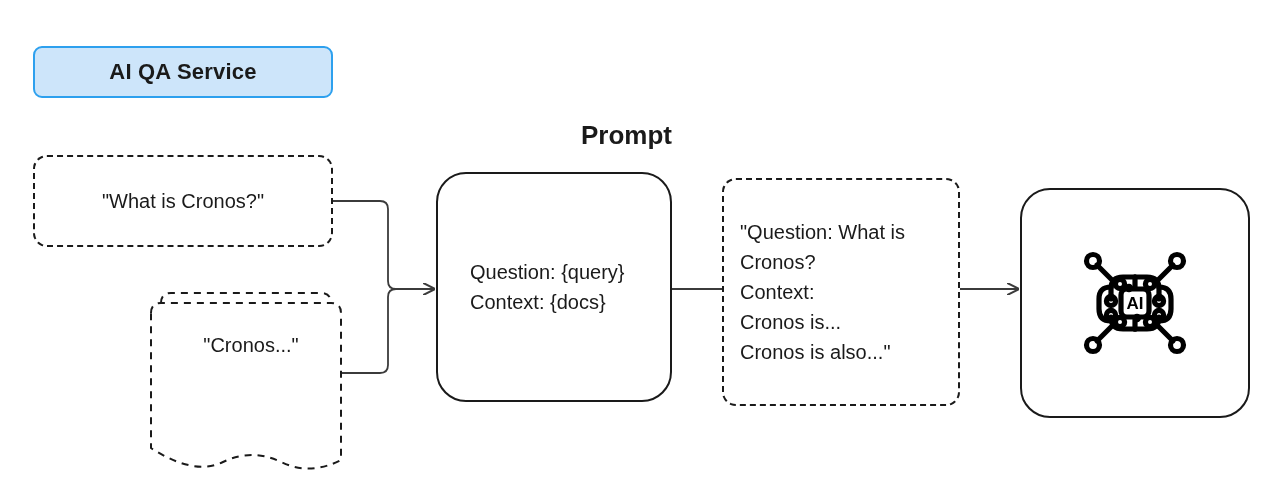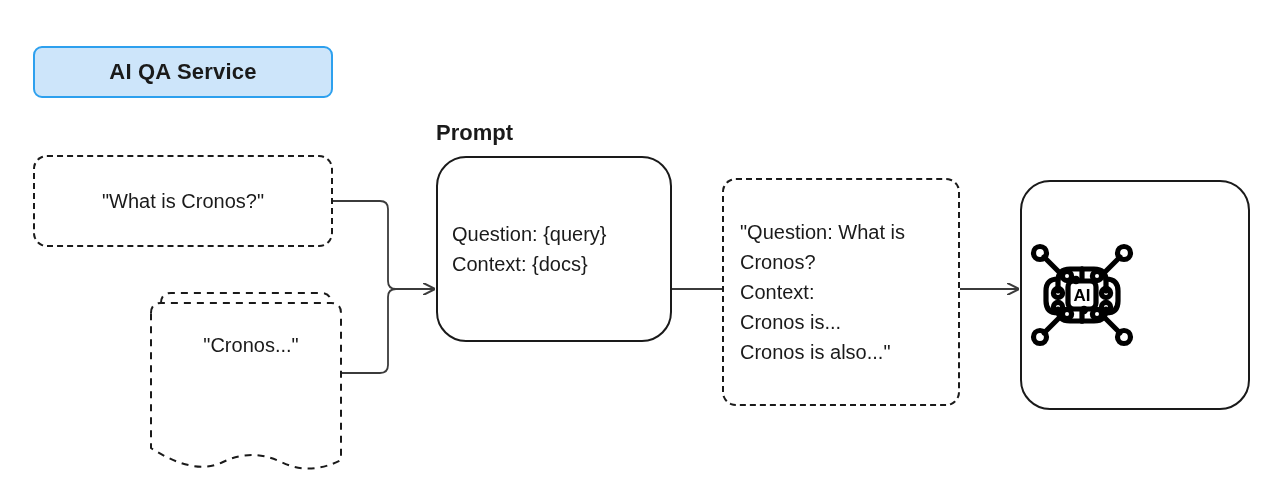--- a/index.html
+++ b/index.html
@@ -36,24 +36,24 @@
   }
   .service-badge .badge-text {
     font-size: 22px;
     font-weight: bold;
     color: #1a1a1a;
     letter-spacing: 0.2px;
   }
   
   .heading {
     position: absolute;
-    font-size: 22px;
+    font-size: 26px;
     font-weight: bold;
     color: #1a1a1a;
-    text-align: left;
+    text-align: right;
     white-space: nowrap;
   }
   #heading-prompt { left: 436px; top: 108px; width: 236px; }
   #heading-model  { left: 1020px; top: 108px; width: 230px; }
   
   .node {
     position: absolute;
     box-sizing: border-box;
     background: #ffffff;
     display: flex;
@@ -74,30 +74,30 @@
   .box-solid {
     border: 2px solid #1a1a1a;
     border-radius: 30px;
   }
   #node-question {
     left: 33px; top: 143px; width: 300px; height: 92px;
     justify-content: center;
   }
   #node-question .node-text { text-align: center; }
   #node-prompt {
-    left: 436px; top: 144px; width: 236px; height: 186px;
-    padding-left: 14px;
+    left: 436px; top: 160px; width: 236px; height: 230px;
+    padding-left: 32px;
   }
   #node-rendered {
     left: 722px; top: 166px; width: 238px; height: 228px;
     padding-left: 16px;
   }
   #node-model {
-    left: 1020px; top: 168px; width: 230px; height: 230px;
-    justify-content: flex-start;
+    left: 1020px; top: 176px; width: 230px; height: 230px;
+    justify-content: center;
   }
   
   #node-docs {
     position: absolute;
     left: 150px;
     top: 278px;
     width: 192px;
     height: 182px;
   }
   #node-docs svg { position: absolute; left: 0; top: 0; }

